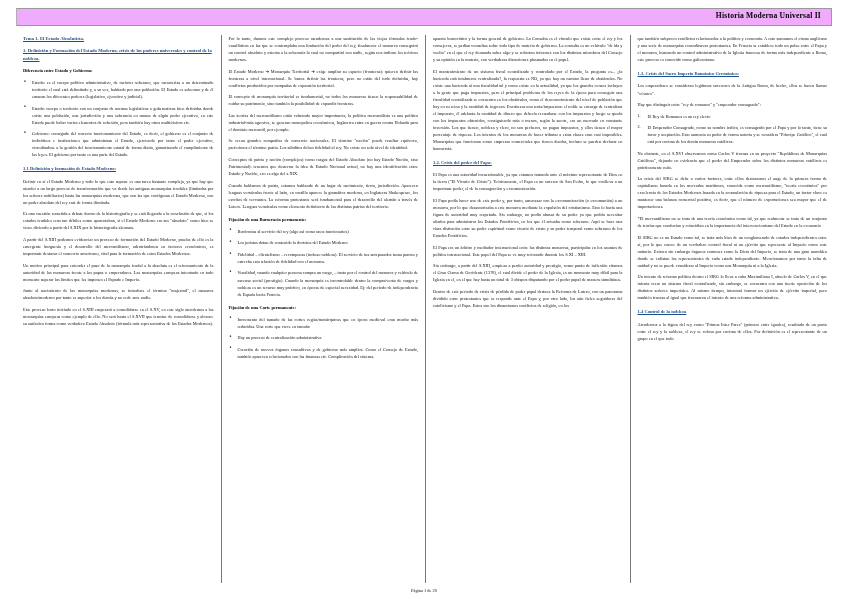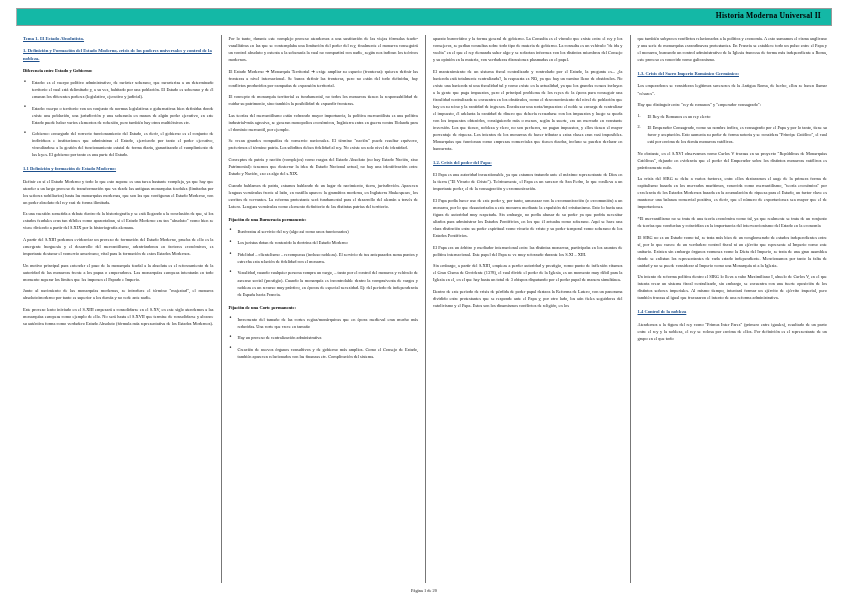--- a/index.html
+++ b/index.html
@@ -22,21 +22,21 @@
     padding: 6px 10px 0 10px;
   }
   
   .header-band {
     position: relative;
     height: 18px;
     border: 1px solid #9a9a9a;
     border-left: 1px solid #b0b0b0;
     margin: 2px 6px 0 6px;
     box-sizing: border-box;
-    background: #14b8a6;
+    background: #f0abfc;
   }
   .header-title {
     position: absolute;
     right: 10px;
     top: 2px;
     font-size: 7.6px;
     font-weight: bold;
     letter-spacing: 0.2px;
     color: #000;
     font-family: "Liberation Serif", serif;

